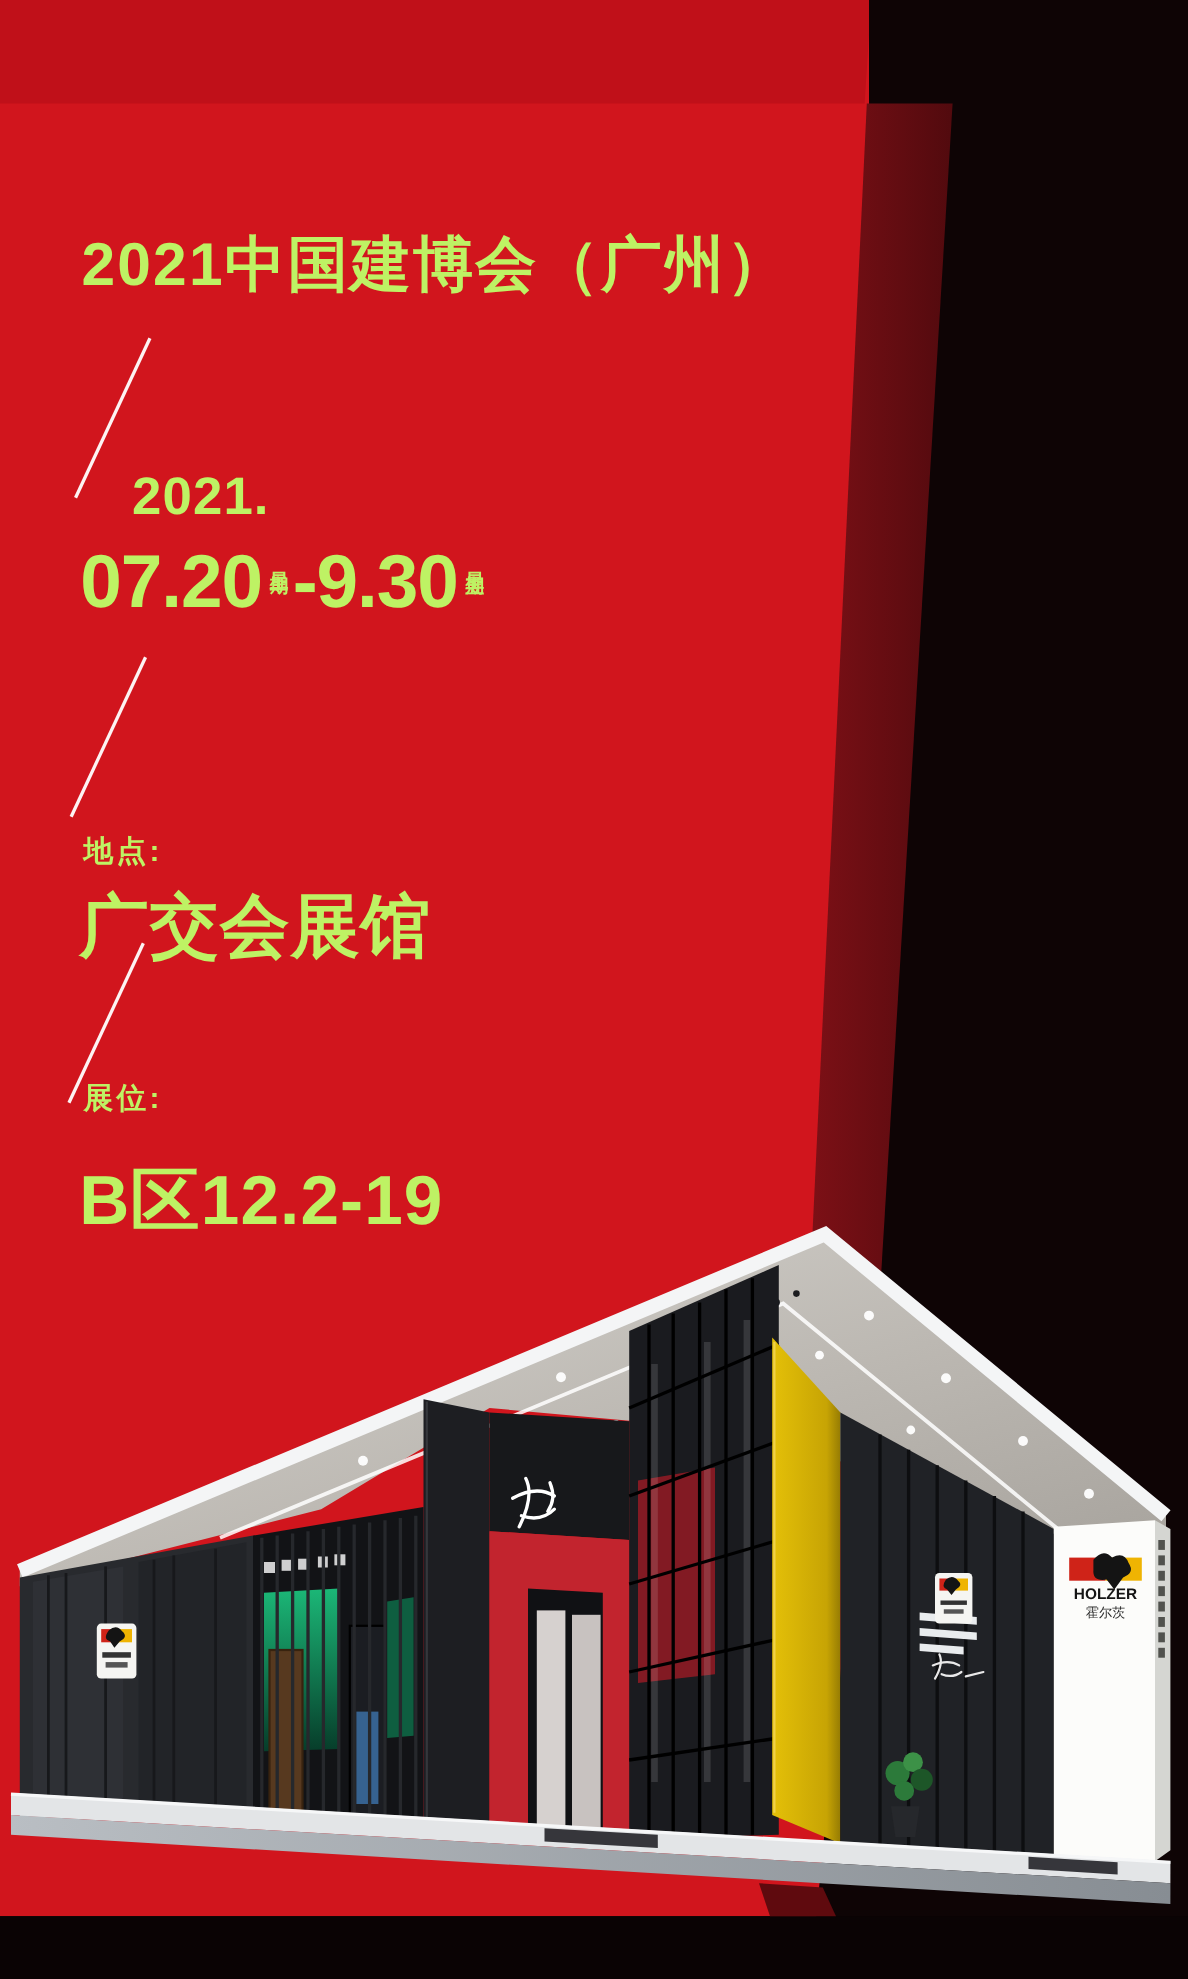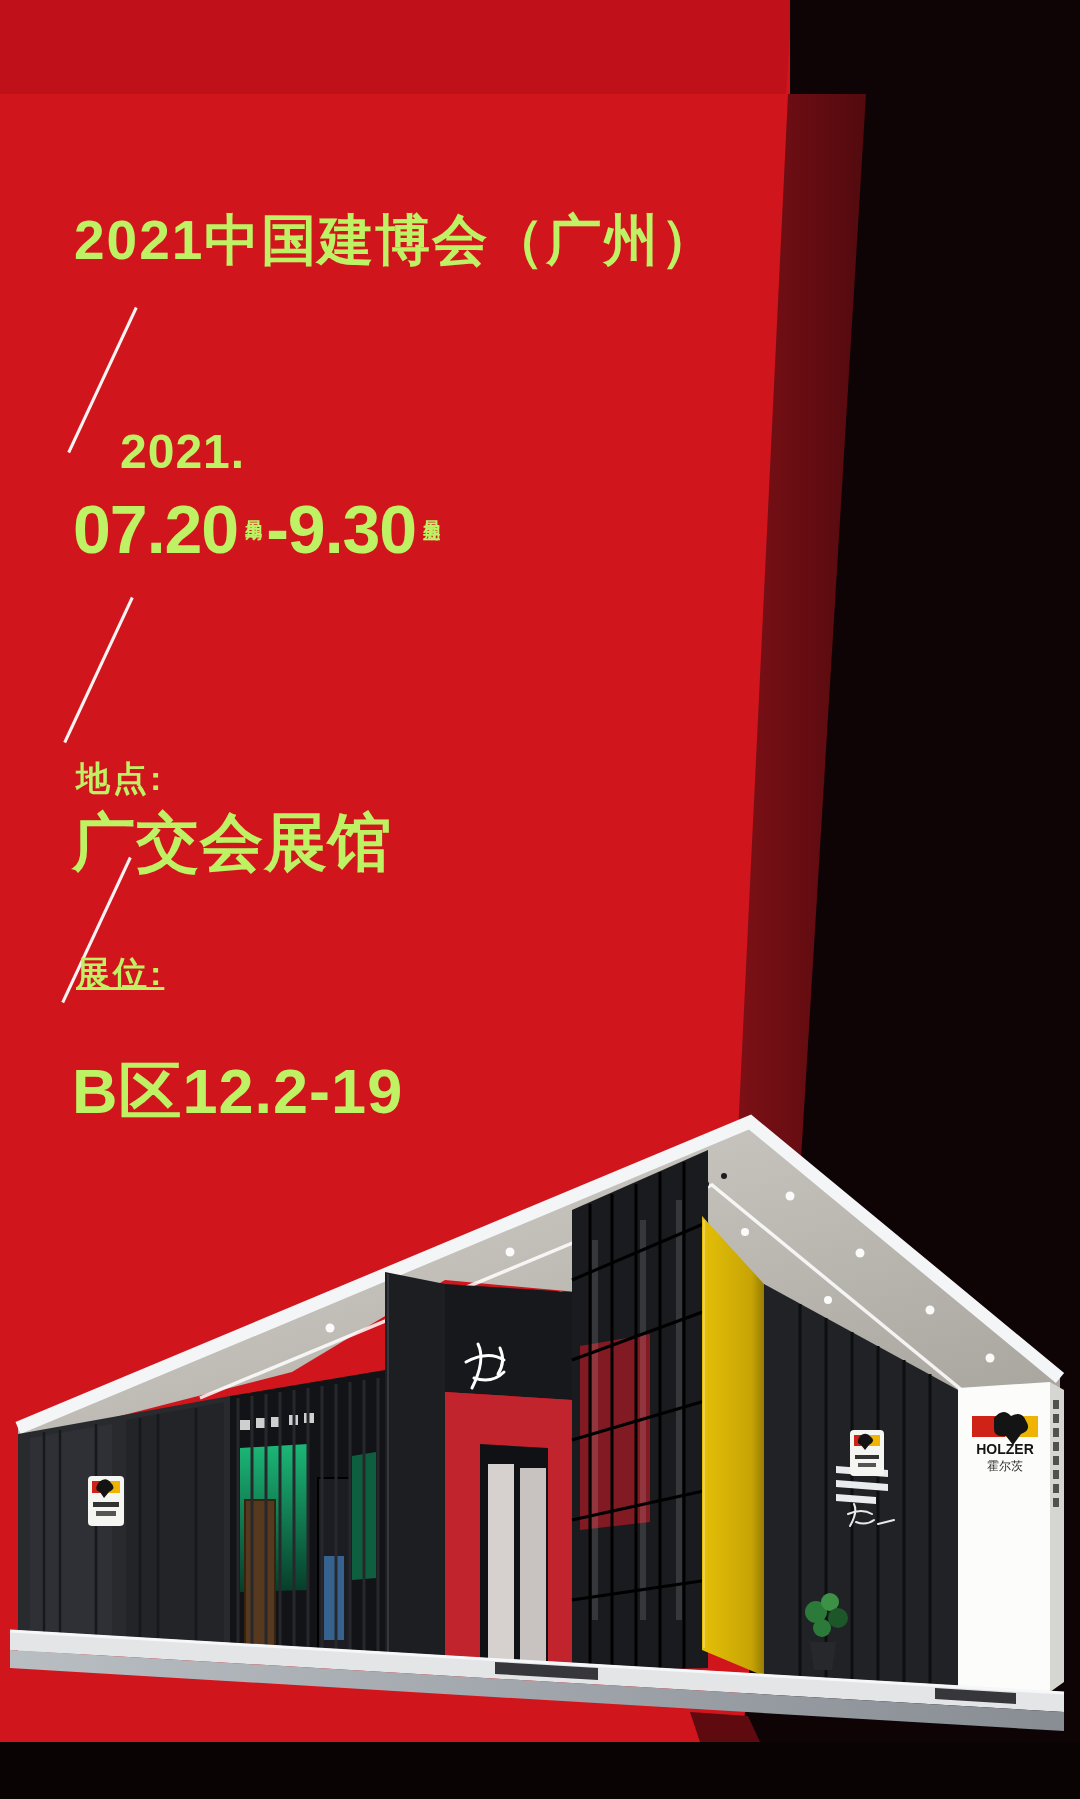--- a/index.html
+++ b/index.html
@@ -6,25 +6,25 @@
   #poster{position:relative;width:1080px;height:1799px;overflow:hidden;
           background:#d1151d;font-family:"Liberation Sans",sans-serif;}
   #scene{position:absolute;left:0;top:0;width:1080px;height:1799px;}
   .txt{position:absolute;color:#bef264;font-weight:700;white-space:nowrap;}
   .title{left:74px;top:204px;font-size:55px;letter-spacing:2px;}
   .year{left:76px;top:424px;font-size:48px;letter-spacing:1px;margin-left:44px;}
   .daterow{left:73px;top:494px;display:flex;align-items:flex-start;}
   .bignum{font-size:68px;line-height:1.05;letter-spacing:-1px;}
   .vert{writing-mode:vertical-rl;text-orientation:upright;font-size:17px;
         font-weight:700;line-height:1;letter-spacing:3px;margin:12px 4px 0 7px;height:66px;}
-  .lbl{font-size:34px;letter-spacing:3px;}
+  .lbl{font-size:27px;letter-spacing:3px;}
   .big{font-size:63px;letter-spacing:1px;}
   .venue-lbl{left:76px;top:756px;}
   .venue-val{left:72px;top:800px;text-align:center;}
-  .booth-lbl{left:76px;top:951px;text-decoration:underline;}
+  .booth-lbl{left:76px;top:980px;}
   .booth-val{left:72px;top:1049px;}
   .slash{position:absolute;width:3px;height:160px;background:#fff;opacity:.95;
          transform:rotate(25deg);transform-origin:center;}
   .slash-a{left:101px;top:300px;}
   .slash-b{left:97px;top:590px;}
   .slash-c{left:95px;top:850px;}
 </style>
 </head>
 <body>
 

